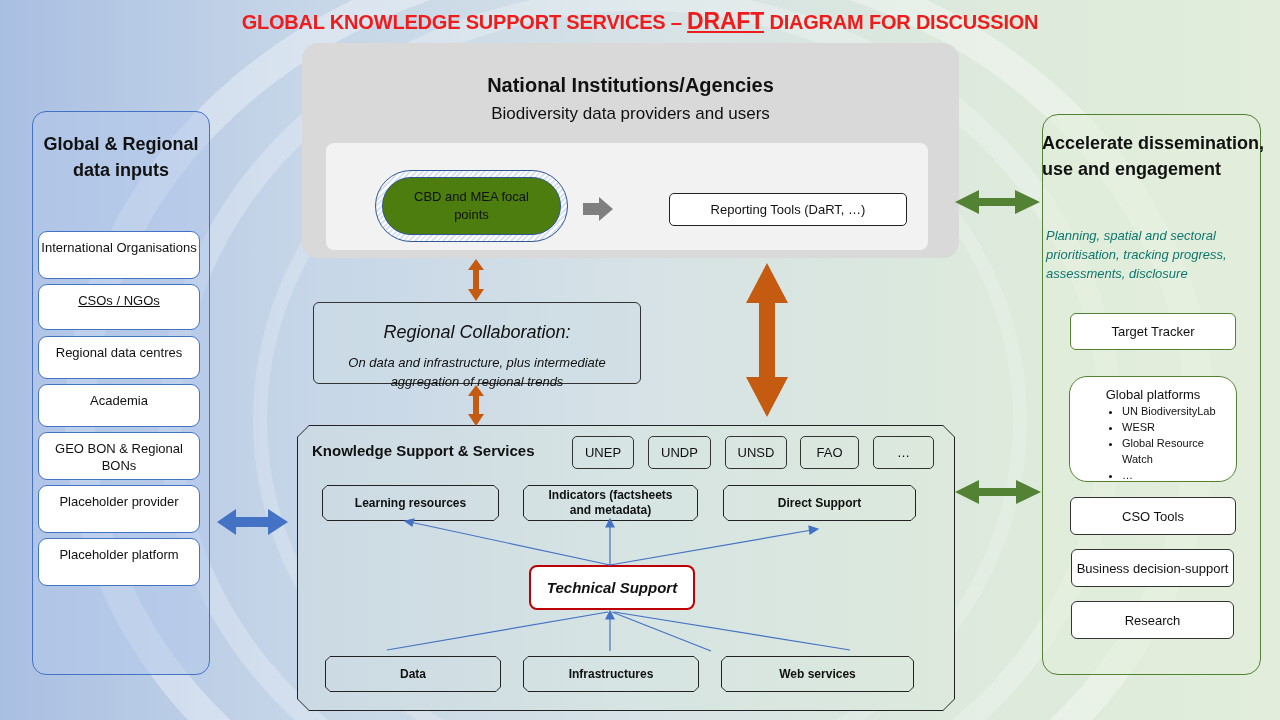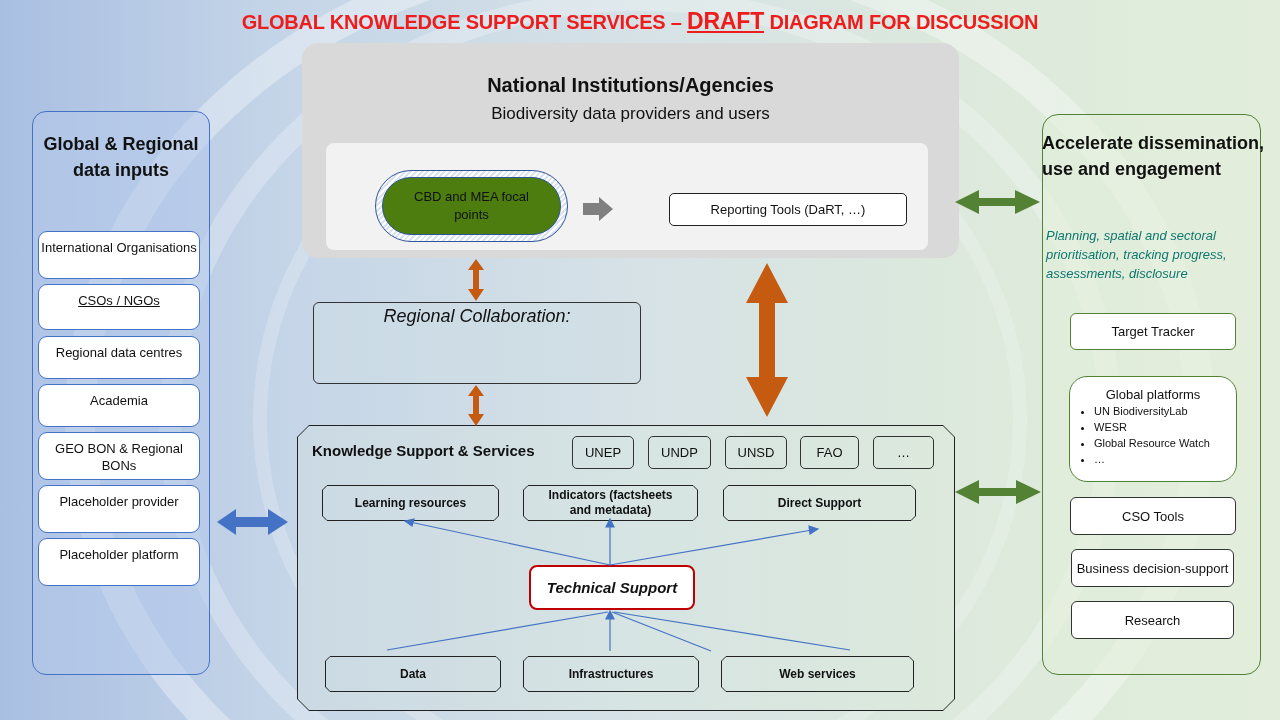--- a/index.html
+++ b/index.html
@@ -56,26 +56,26 @@
   .rbox {
     left:1070px; width:166px; background:#fff; border:1px solid #548235; border-radius:6px;
     font-size:13px; display:flex; align-items:center; justify-content:center; color:#111; text-align:center;
   }
   .rbox.dark { border-color:#333; }
   .gp {
     left:1069px; top:376px; width:168px; height:106px; background:#fff; border:1px solid #548235; border-radius:18px;
     font-size:13px; color:#111; padding-top:10px;
   }
   .gp-title { text-align:center; font-size:13px; margin-bottom:1px; }
-  .gp ul { margin:0; padding-left:24px; font-size:11px; line-height:16px; }
+  .gp ul { margin:0; padding-left:52px; font-size:11px; line-height:16px; }
   .regcol {
     left:313px; top:302px; width:328px; height:82px; border:1px solid #333; border-radius:6px;
     background:rgba(205,222,228,0.5); text-align:center; color:#111;
   }
-  .regcol-title { font-style:italic; font-size:18px; margin-top:3px; }
+  .regcol-title { font-style:italic; font-size:18px; margin-top:19px; }
   .regcol-sub { font-style:italic; font-size:13px; line-height:19px; margin-top:10px; }
   .kss {
     left:297px; top:425px; width:658px; height:286px;
     clip-path: polygon(12px 0, 646px 0, 658px 12px, 658px 274px, 646px 286px, 12px 286px, 0 274px, 0 12px);
     background:#222;
   }
   .kss-inner {
     left:298px; top:426px; width:656px; height:284px;
     clip-path: polygon(11px 0, 645px 0, 656px 11px, 656px 273px, 645px 284px, 11px 284px, 0 273px, 0 11px);
     background: linear-gradient(90deg, #cbd9e4 0%, #d6e4e3 50%, #dde9dc 100%);
@@ -124,20 +124,21 @@
 <div class="abs lbox" style="top:231px;height:48px;">International Organisations</div>
 <div class="abs lbox" style="top:284px;height:46px;text-decoration:underline;">CSOs / NGOs</div>
 <div class="abs lbox" style="top:336px;height:43px;">Regional data centres</div>
 <div class="abs lbox" style="top:384px;height:43px;">Academia</div>
 <div class="abs lbox" style="top:432px;height:48px;">GEO BON &amp; Regional BONs</div>
 <div class="abs lbox" style="top:485px;height:48px;">Placeholder provider</div>
 <div class="abs lbox" style="top:538px;height:48px;">Placeholder platform</div>
 
 <div class="abs regcol">
   <div class="regcol-title">Regional Collaboration:</div>
+  <div class="regcol-sub">On data and infrastructure, plus intermediate aggregation of regional trends</div>
 </div>
 
 <div class="abs kss"></div>
 <div class="abs kss-inner"></div>
 <div class="abs kss-title">Knowledge Support &amp; Services</div>
 
 <div class="abs org" style="left:572px;width:62px;">UNEP</div>
 <div class="abs org" style="left:648px;width:63px;">UNDP</div>
 <div class="abs org" style="left:725px;width:62px;">UNSD</div>
 <div class="abs org" style="left:800px;width:59px;">FAO</div>

